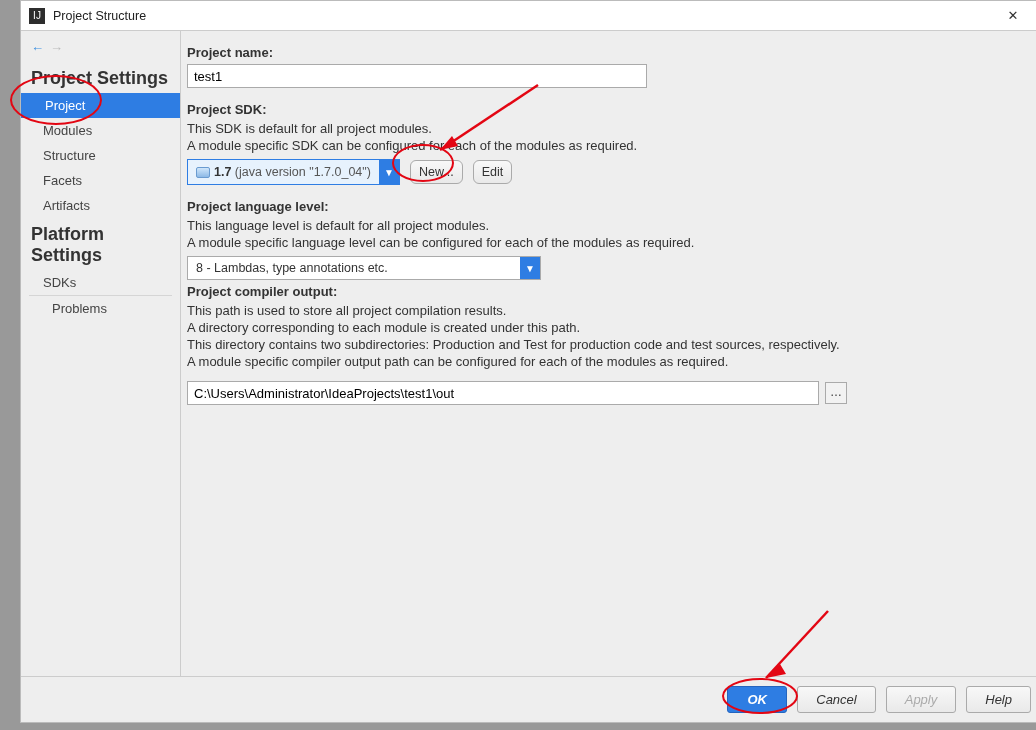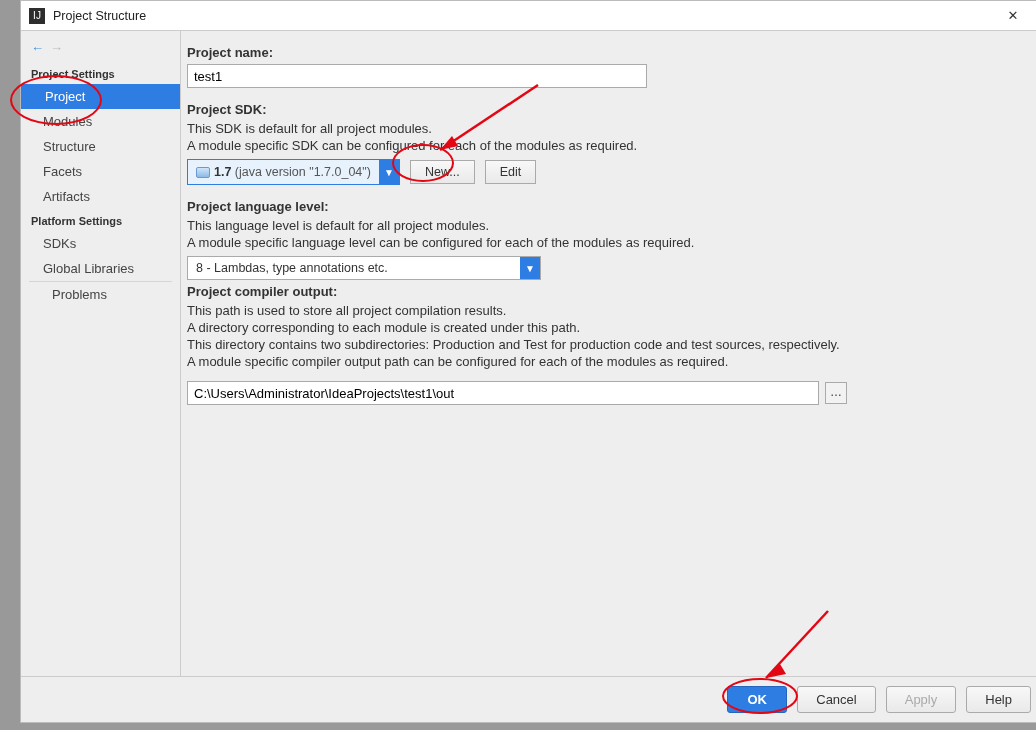--- a/index.html
+++ b/index.html
@@ -50,21 +50,21 @@
     border-right: 1px solid #ccc;
     background: #eee;
     display: flex; flex-direction: column;
     padding-top: 6px;
   }
   .nav-row { display: flex; gap: 6px; padding: 2px 8px 8px 10px; }
   .arrow { color: #3b8fe0; font-size: 13px; }
   .arrow.dim { color: #bbb; }
   .sec-header {
     font-weight: bold;
-    font-size: 11px;
+    font-size: 18px;
     color: #333;
     padding: 6px 10px 4px 10px;
   }
   .sec-sep { border-top: 1px solid #d5d5d5; margin: 0 8px; }
   .nav-item {
     padding: 5px 10px 5px 22px;
     font-size: 13px;
     color: #444;
     cursor: default;
   }
@@ -97,23 +97,23 @@
     background: #e7f2fd;
   }
   .combo-inner { display: flex; align-items: center; padding: 0 8px; gap: 4px; }
   .folder-ic { width: 14px; height: 11px; background: linear-gradient(#cfe6fb,#8db9e6); border: 1px solid #6a9bd0; border-radius: 2px; }
   .combo-text { font-size: 12.5px; color: #555; }
   .combo-text .v { color: #333; font-weight: 600; }
   .combo-btn { width: 20px; background: #2e7de3; color: #fff; display: flex; align-items:center; justify-content:center; font-size: 10px; }
   .btn {
     border: 1px solid #aaa;
     background: linear-gradient(#f8f8f8,#e9e9e9);
-    padding: 4px 14px;
+    padding: 4px 8px;
     font-size: 12.5px;
-    border-radius: 0;
+    border-radius: 6px;
     cursor: default;
   }
   .sel2 {
     display: inline-flex; align-items: stretch;
     width: 354px; height: 24px;
     border: 1px solid #aaa; background: #fff;
   }
   .sel2-text { flex:1; padding: 0 8px; display:flex; align-items:center; font-size:12.5px; }
   .sel2-btn { width: 20px; background: #2e7de3; color:#fff; display:flex; align-items:center; justify-content:center; font-size:10px; }
   .out-row { display: flex; align-items: center; gap: 6px; margin-top: 12px; }
@@ -134,20 +134,21 @@
     background: #eee;
   }
   .fbtn {
     border: 1px solid #aaa;
     background: linear-gradient(#f8f8f8,#e9e9e9);
     padding: 5px 18px;
     font-size: 13px;
     border-radius: 3px;
     min-width: 60px;
     text-align: center;
+    font-style: italic;
   }
   .fbtn.primary { background: #2e7de3; color: #fff; border-color: #2565be; font-weight: 600; }
   .fbtn.disabled { color: #aaa; }
   
   
   .ann-oval {
     position: absolute;
     border: 2px solid #e30613;
     border-radius: 50%;
     pointer-events: none;
@@ -175,21 +176,20 @@
         <span class="arrow dim">→</span>
       </div>
       <div class="sec-header">Project Settings</div>
       <div class="nav-item sel">Project</div>
       <div class="nav-item">Modules</div>
       <div class="nav-item">Structure</div>
       <div class="nav-item">Facets</div>
       <div class="nav-item">Artifacts</div>
       <div class="sec-header">Platform Settings</div>
       <div class="nav-item">SDKs</div>
-      <div class="nav-item">Global Libraries</div>
       <div class="sec-sep"></div>
       <div class="nav-item" style="padding-left:31px;">Problems</div>
     </div>
 
     <div class="content">
 
       <div class="lbl-bold">Project name:</div>
       <input class="txt-input" value="test1" style="">
 
       <div class="lbl-bold" style="margin-top:14px;">Project SDK:</div>

